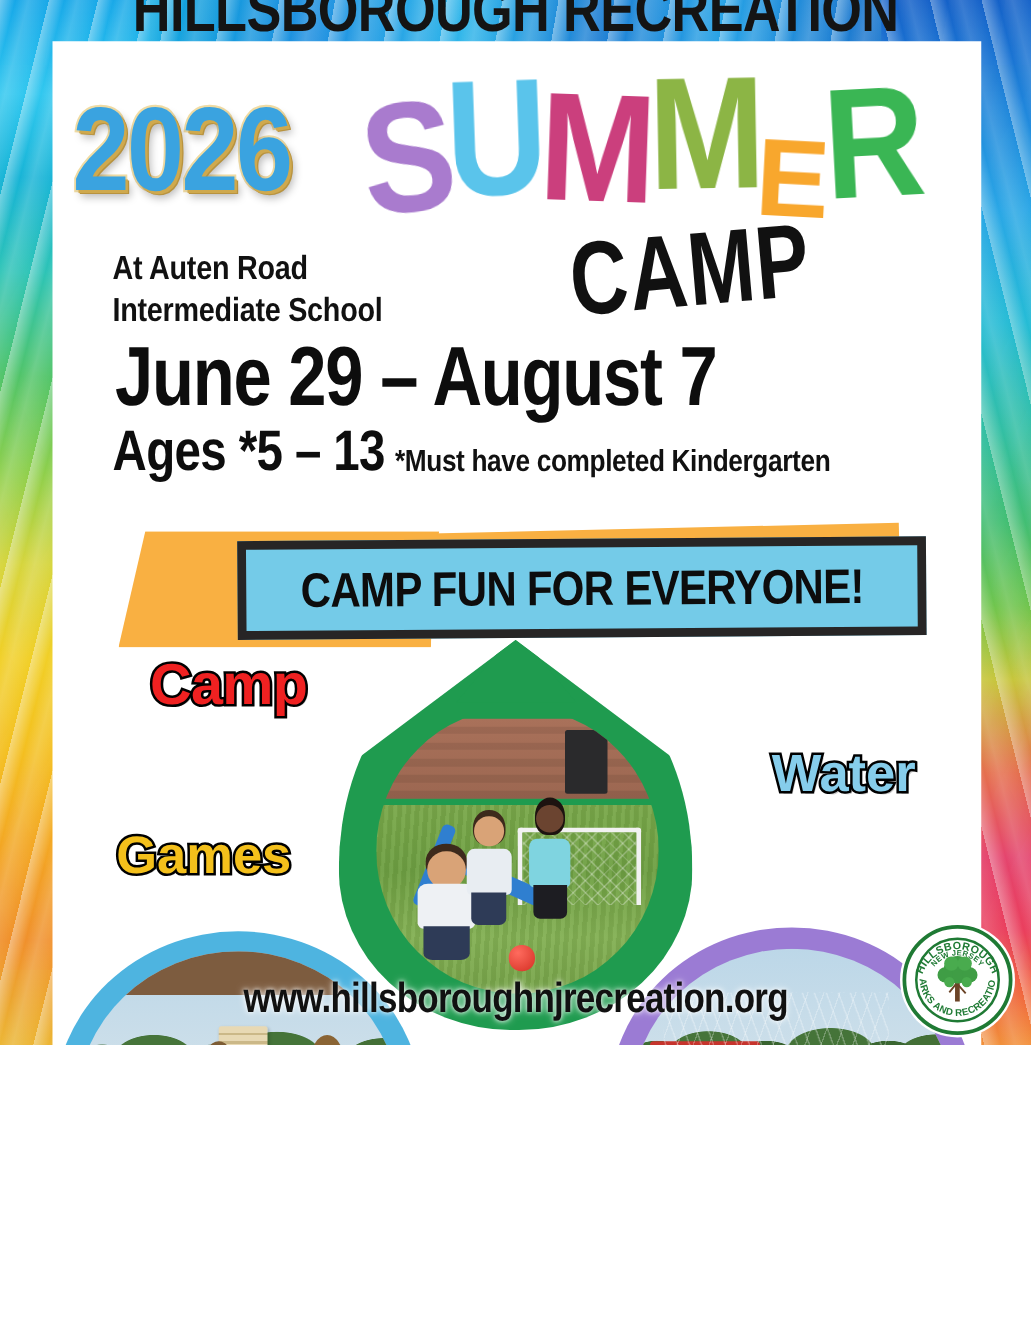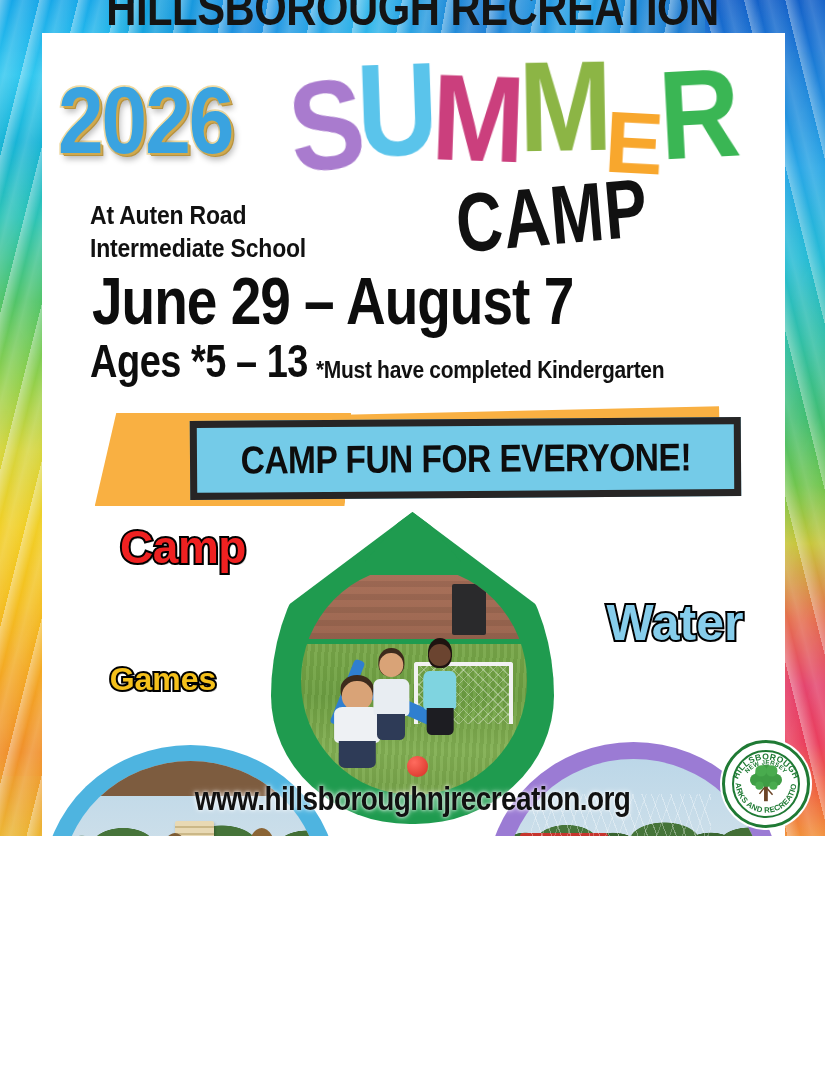--- a/index.html
+++ b/index.html
@@ -244,21 +244,21 @@
     white-space:nowrap;
   }
   .ages-note {
     font-size:21px; font-weight:bold; color:#111111;
     letter-spacing:-0.3px;
     transform:scaleY(1.16); transform-origin:left bottom;
     white-space:nowrap;
   }
 
   
-  .banner-wrap { position:absolute; left:0; top:0; width:100%; height:100%; z-index:28; }
+  .banner-wrap { position:absolute; left:0; top:12px; width:100%; height:100%; z-index:28; }
   .banner-orange {
     position:absolute;
     left:98px; top:413px;
     width:250px; height:93px;
     background:#f9b042;
     clip-path:polygon(6% 0%, 100% 0%, 100% 100%, 0% 100%);
     transform:skewX(-4deg);
   }
   .banner-orange2 {
     position:absolute;
@@ -295,31 +295,31 @@
     text-shadow:2px 2px 0 rgba(0,0,0,.22);
   }
   .lbl-camp-olympics {
     left:68px; top:524px;
     font-size:46px; color:#ef2121;
     width:230px; text-align:center;
     letter-spacing:-0.5px;
   }
   .lbl-games {
     left:68px; top:663px;
-    font-size:32px; color:#f4c01b;
+    font-size:42px; color:#f4c01b;
     width:190px; text-align:center;
   }
   .lbl-assemblies {
     left:497px; top:507px;
     font-size:41px; color:#a585d8;
     letter-spacing:-0.5px;
   }
   .lbl-water-days {
     left:596px; top:598px;
-    font-size:50px; color:#86cdeb;
+    font-size:42px; color:#86cdeb;
     width:158px; text-align:center;
   }
   .lbl-arts {
     left:340px; top:862px;
     font-size:45px; color:#6ecb76;
     width:178px; text-align:center;
     line-height:1.0;
   }
 
   

